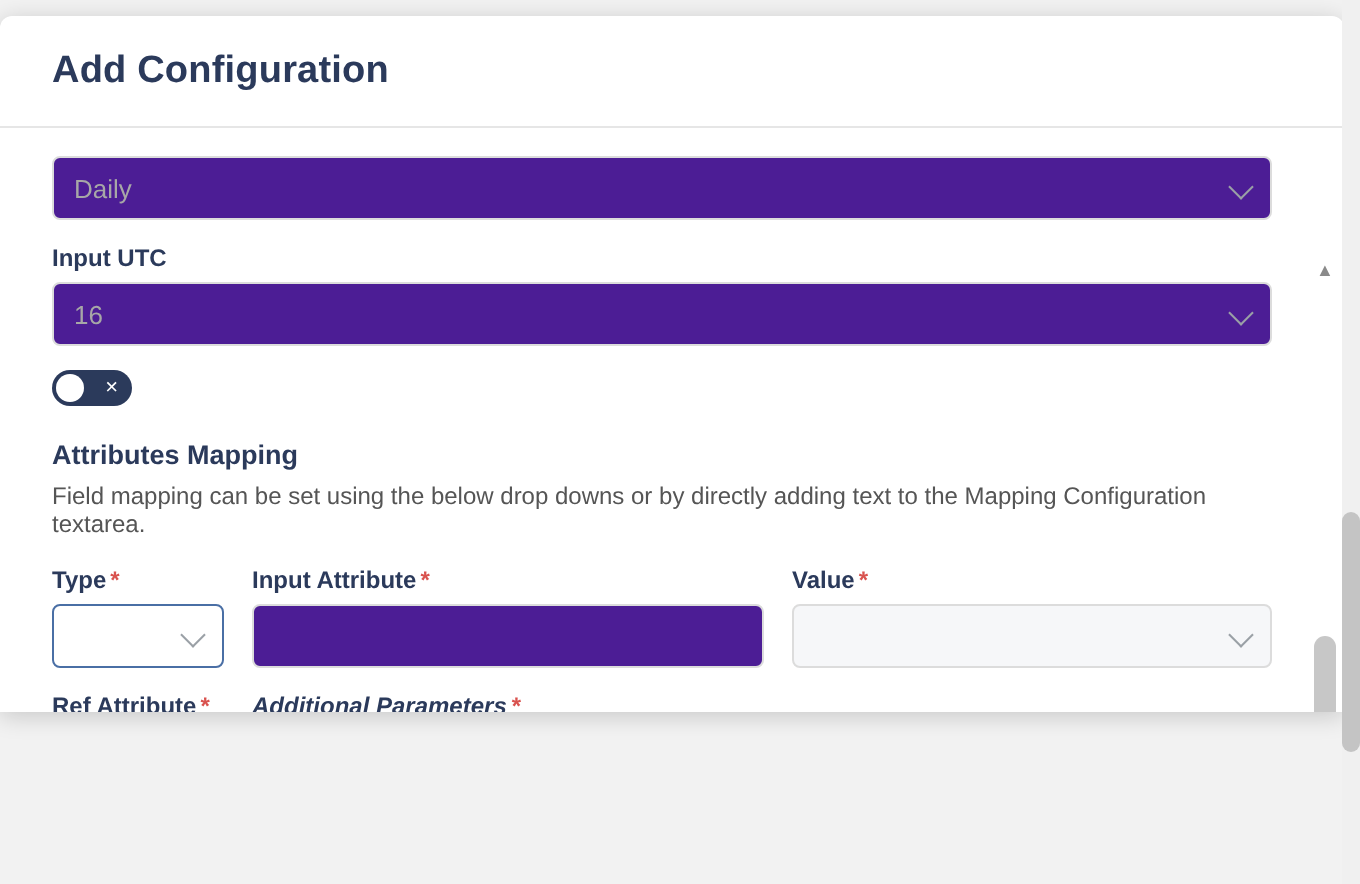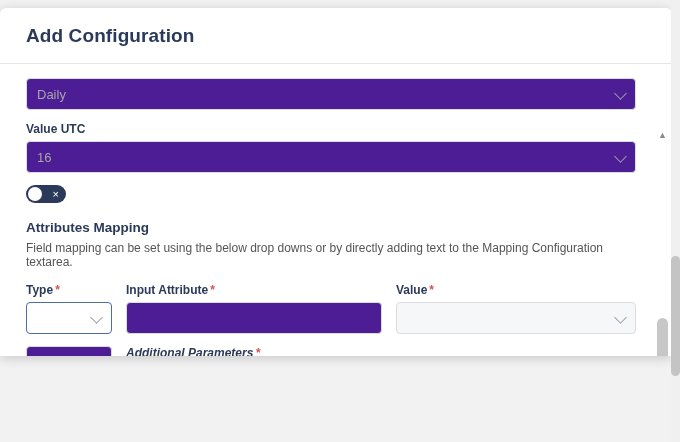--- a/index.html
+++ b/index.html
@@ -260,21 +260,21 @@
     
     <div class="row-full">
       <div class="select disabled">
         <span>Daily</span>
         <span class="caret"></span>
       </div>
     </div>
 
     
     <div class="row-full">
-      <label class="field-label">Value UTC</label>
+      <label class="field-label">Input UTC</label>
       <div class="select disabled">
         <span>16</span>
         <span class="caret"></span>
       </div>
     </div>
 
     
     <div class="toggle">
       <span class="knob"></span>
       <span class="x">×</span>
@@ -309,20 +309,23 @@
         </label>
         <div class="select plain">
           <span></span>
           <span class="caret"></span>
         </div>
       </div>
     </div>
 
     <div class="grid3">
       <div class="col-ref">
+        <label class="field-label">
+          <span>Ref Attribute</span><span class="req">*</span>
+        </label>
         <div class="select disabled">
           <span></span>
           <span class="caret"></span>
         </div>
       </div>
 
       <div class="col-addl">
         <label class="field-label">
           <span>Additional Parameters</span><span class="req">*</span>
         </label>

